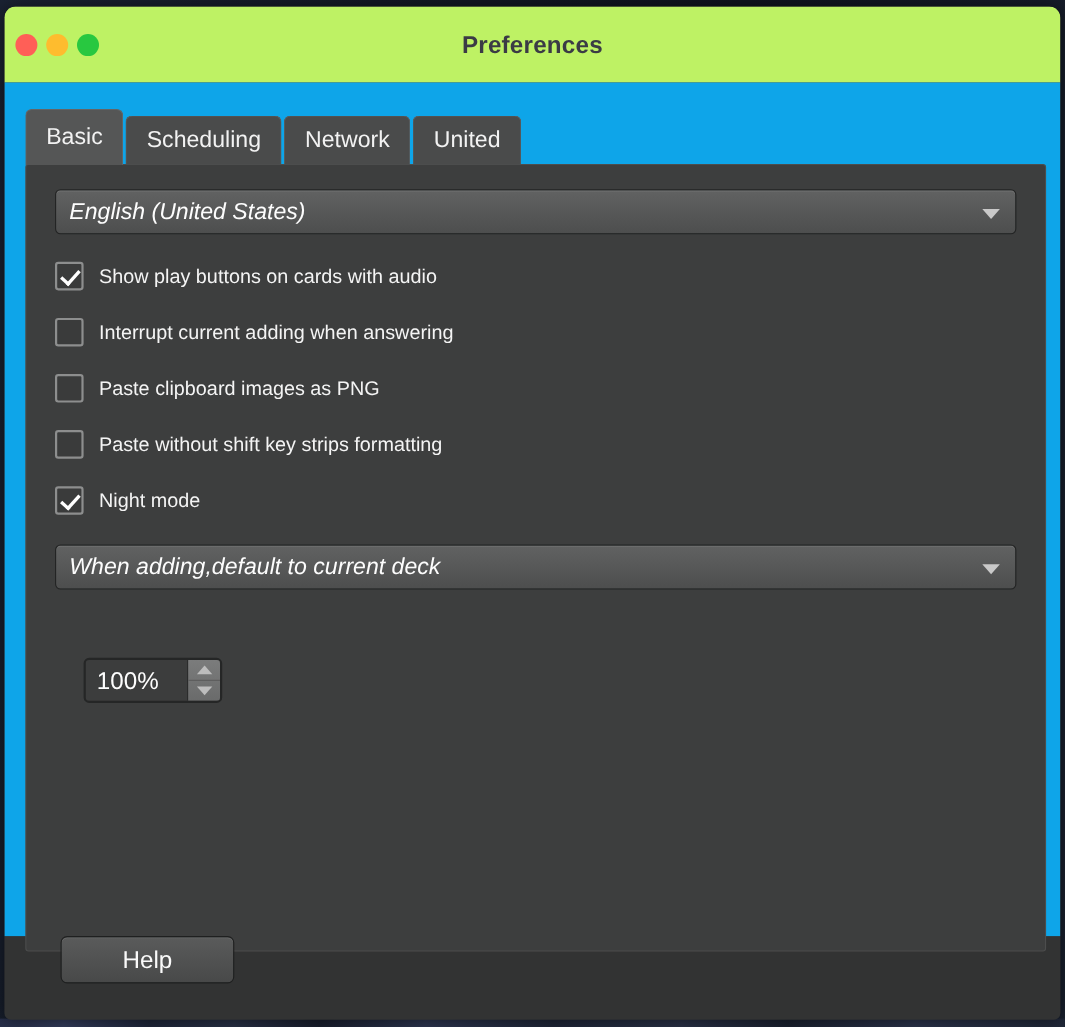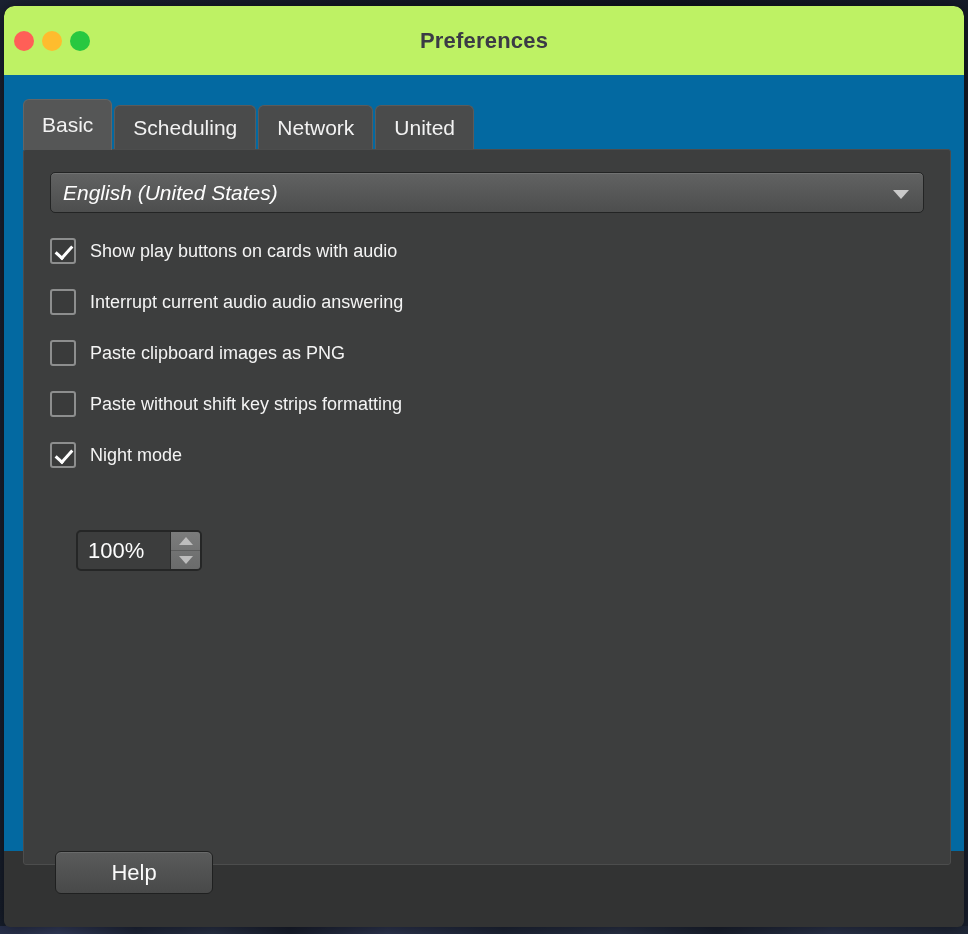--- a/index.html
+++ b/index.html
@@ -80,21 +80,21 @@
     font-size: 22px;
     font-weight: bold;
     color: #3b3b45;
     letter-spacing: .2px;
   }
 
   
   .dialog-body {
     position: relative;
     height: 776px;
-    background: #0369a1;
+    background: #0ea5e9;
     padding: 0;
   }
 
   
   .tabbar {
     position: absolute;
     left: 19px;
     top: 24px;
     height: 50px;
     display: flex;
@@ -320,38 +320,42 @@
           <span class="arrow"></span>
         </div>
 
         <div class="check-row">
           <span class="checkbox checked"></span>
           <span class="check-label">Show play buttons on cards with audio</span>
         </div>
 
         <div class="check-row">
           <span class="checkbox"></span>
-          <span class="check-label">Interrupt current audio audio answering</span>
+          <span class="check-label">Interrupt current adding when answering</span>
         </div>
 
         <div class="check-row">
           <span class="checkbox"></span>
           <span class="check-label">Paste clipboard images as PNG</span>
         </div>
 
         <div class="check-row">
           <span class="checkbox"></span>
           <span class="check-label">Paste without shift key strips formatting</span>
         </div>
 
         <div class="check-row">
           <span class="checkbox checked"></span>
           <span class="check-label">Night mode</span>
         </div>
 
+        <div class="combo" style="margin-top:27px;">
+          <span>When adding,default to current deck</span>
+          <span class="arrow"></span>
+        </div>
 
         <div class="spin-row">
           <div class="spinbox">
             <span class="spin-value">100%</span>
             <span class="stepper">
               <span class="step up">
                   <span class="tri-up"></span>
                 </span>
               <span class="step down">
                   <span class="tri-down"></span>

